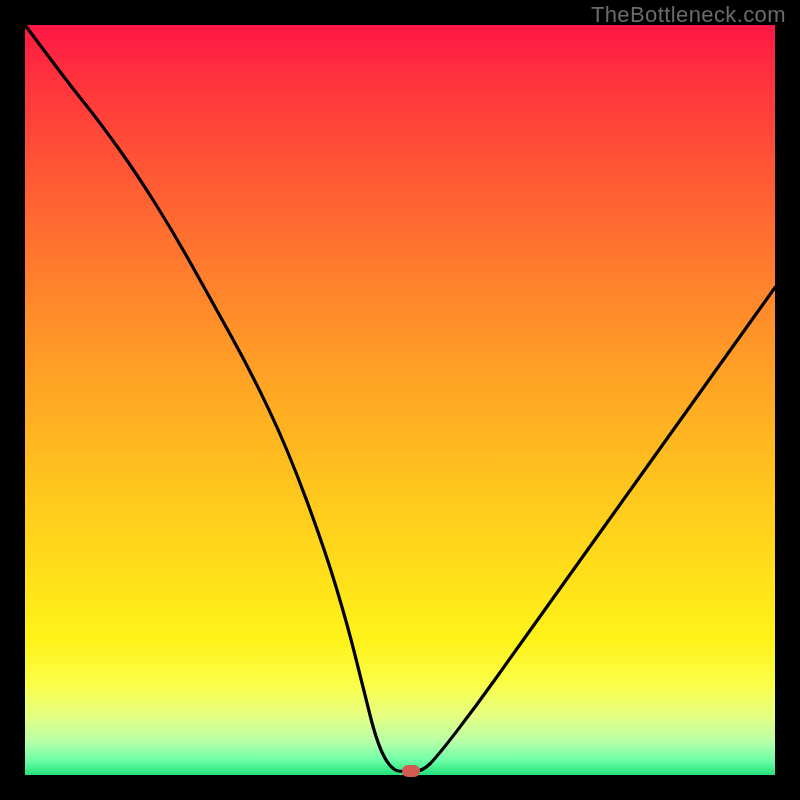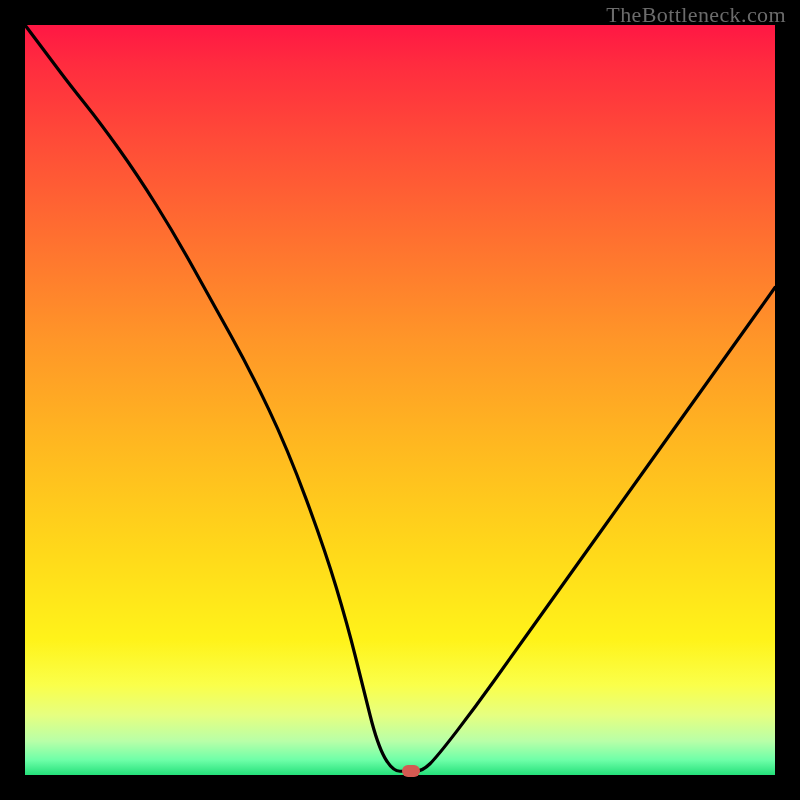--- a/index.html
+++ b/index.html
@@ -9,21 +9,20 @@
     height: 800px;
     background: #000;
     overflow: hidden;
     font-family: Arial, Helvetica, sans-serif;
   }
   .frame {
     position: relative;
     width: 800px;
     height: 680px;
     background: #000;
-    font-family: Liberation Serif, serif;
   }
   .watermark {
     position: absolute;
     top: 2px;
     right: 14px;
     color: #6b6b6b;
     font-size: 22px;
     font-weight: 500;
     letter-spacing: 0.4px;
   }

